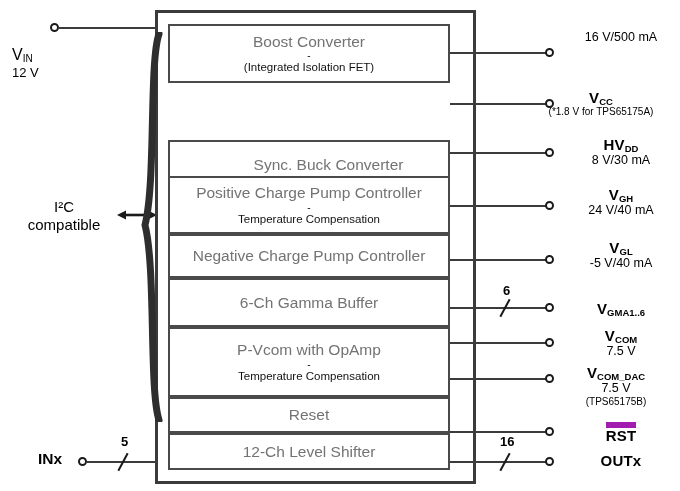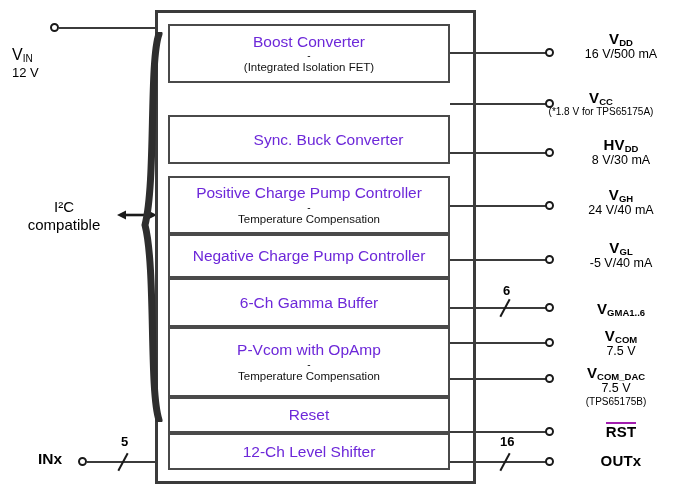--- a/index.html
+++ b/index.html
@@ -43,21 +43,21 @@
     background: #ffffff;
     display: flex;
     flex-direction: column;
     align-items: center;
     justify-content: center;
     text-align: center;
     line-height: 1.12;
   }
   .block-title {
     font-size: 15.5px;
-    color: #6d28d9;
+    color: #737373;
     white-space: nowrap;
   }
   .block-dash {
     font-size: 10px;
     line-height: 0.9;
     margin-top: 1px;
     color: #111111;
   }
   .block-sub {
     font-size: 11.5px;
@@ -114,21 +114,21 @@
     position: relative;
     bottom: -2px;
   }
   .pin-val {
     font-size: 12.5px;
   }
   .pin-note {
     font-size: 10px;
   }
   .overbar {
-    border-top: 2px solid #a21caf;
+    border-top: 6px solid #a21caf;
     padding-top: 0px;
     display: inline-block;
     line-height: 1.05;
   }
   
   .vin-label {
     position: absolute;
     left: 12px;
     top: 2px;
     line-height: 1.18;
@@ -216,21 +216,21 @@
 
   <div class="block-column">
 
     <div class="block" style="top:0px; height:59px;">
       <div class="block-title">Boost Converter</div>
       <div class="block-dash">-</div>
       <div class="block-sub">(Integrated Isolation FET)</div>
     </div>
 
 
-    <div class="block" style="top:91px; height:49px;padding-left:39px;">
+    <div class="block" style="top:116px; height:49px;padding-left:39px;">
       <div class="block-title">Sync. Buck Converter</div>
     </div>
 
     <div class="block" style="top:152px; height:58px;">
       <div class="block-title">Positive Charge Pump Controller</div>
       <div class="block-dash">-</div>
       <div class="block-sub">Temperature Compensation</div>
     </div>
 
     <div class="block" style="top:210px; height:44px;">
@@ -285,21 +285,20 @@
 
   <div class="wire-h" style="left:450px; top:431px; width:102px;"></div>
   <div class="term" style="left:545px; top:427px;"></div>
 
   <div class="wire-h" style="left:450px; top:461px; width:102px;"></div>
   <div class="term" style="left:545px; top:457px;"></div>
   <div class="bus-slash" style="left:504px; top:452px;"></div>
   <div class="bus-num" style="left:500px; top:434px;">16</div>
 
   <div class="pin-label" style="left:562px; top:30px; width:118px;">
-    <div class="pin-name">V<sub>DD</sub></div>
     <div class="pin-val">16 V/500 mA</div>
   </div>
 
   <div class="pin-label" style="left:522px; top:89px; width:158px;">
     <div class="pin-name">V<sub>CC</sub></div>
     <div class="pin-note">(*1.8 V for TPS65175A)</div>
   </div>
 
   <div class="pin-label" style="left:562px; top:136px; width:118px;">
     <div class="pin-name">HV<sub>DD</sub></div>

